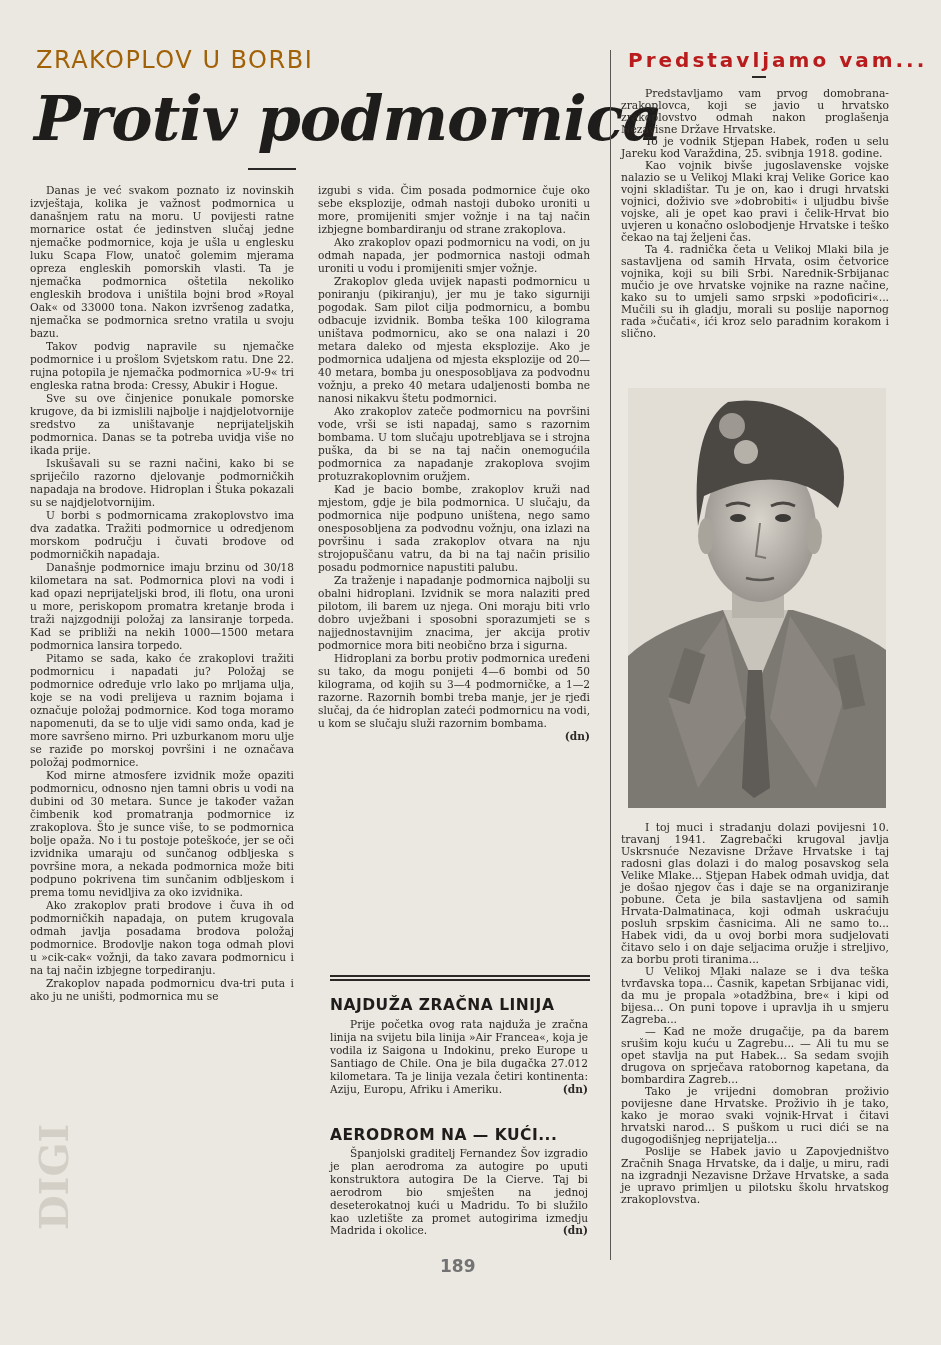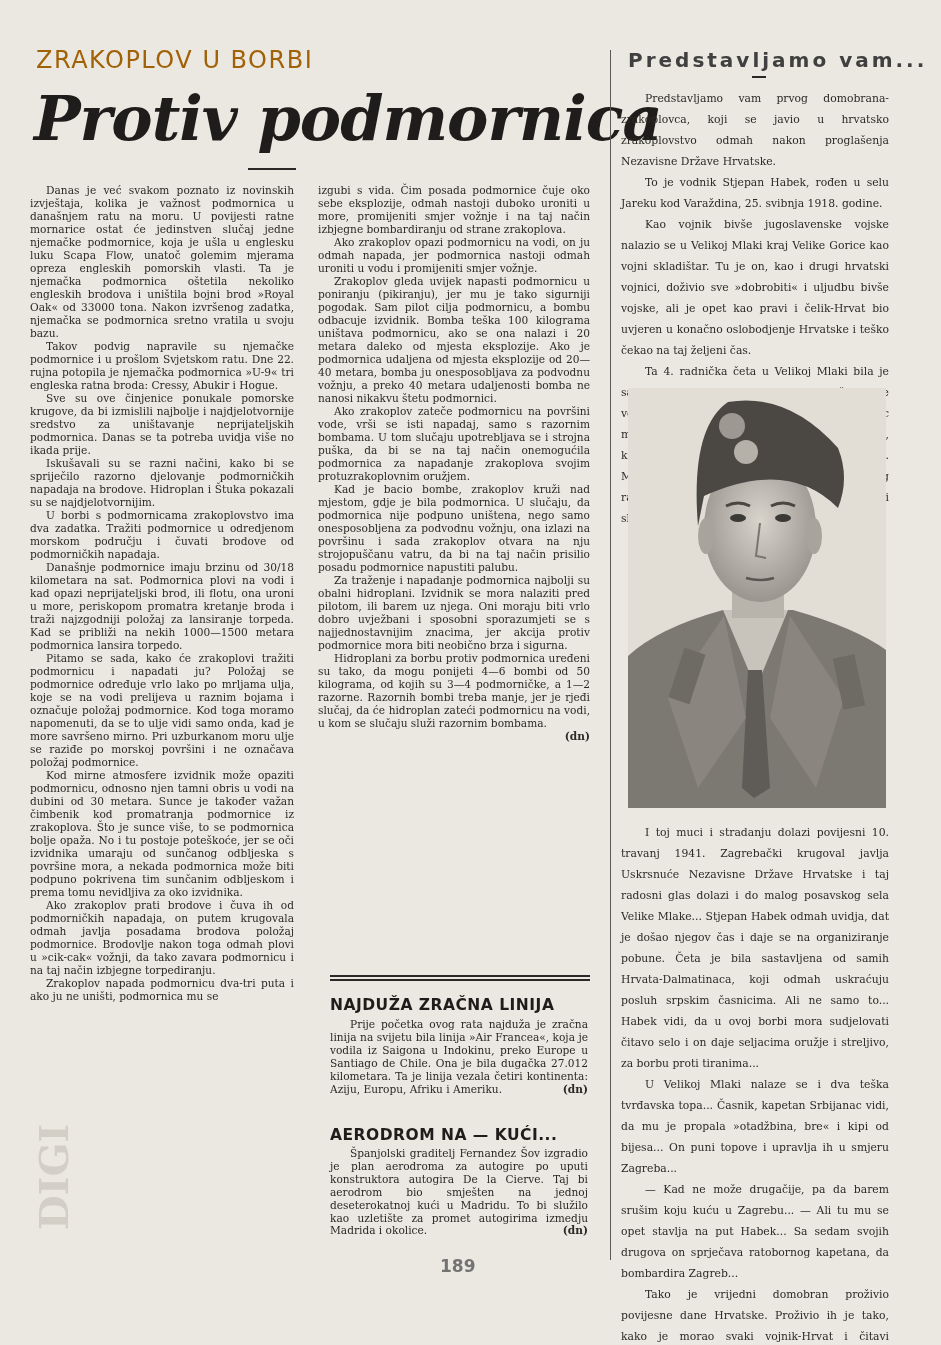--- a/index.html
+++ b/index.html
@@ -21,34 +21,34 @@
       white-space:nowrap;
     }
     .headline-rule { position:absolute; left:248px; top:168px; width:48px; height:2px; background:#2a2826; }
     .col {
       position:absolute; font-size:10.6px; line-height:13px; text-align:justify;
       color:#2c2a27;
     }
     .col p { margin:0; text-indent:16px; }
     .col1 { left:30px; top:184px; width:264px; }
     .col2 { left:318px; top:184px; width:272px; }
-    .col3 { left:621px; top:88px; width:268px; font-size:10.8px; line-height:21px; }
+    .col3 { left:621px; top:88px; width:268px; font-size:10.8px; line-height:12px; }
     .col3 p { text-indent:24px; }
     .sig { display:block; text-align:right; font-weight:bold; }
     .vrule { position:absolute; left:610px; top:50px; width:1px; height:1210px; background:#5a5854; }
     .rule-double { position:absolute; left:330px; top:975px; width:260px; height:6px; border-top:2px solid #2a2826; border-bottom:2px solid #2a2826; box-sizing:border-box; }
     .box-title {
       position:absolute; left:330px; font-family:"DejaVu Sans", sans-serif; font-weight:bold;
       font-size:15.5px; letter-spacing:0.5px; color:#1f1d1b;
     }
     .box-body { position:absolute; left:330px; width:258px; font-size:10.6px; line-height:12.9px; text-align:justify; }
     .box-body p { margin:0; text-indent:20px; }
     .pred-title {
       position:absolute; left:628px; top:48px;
-      font-family:"DejaVu Sans", sans-serif; font-weight:bold; font-size:20px; letter-spacing:3px; color:#404040;
+      font-family:"DejaVu Sans", sans-serif; font-weight:bold; font-size:20px; letter-spacing:3px; color:#b91c1c;
     }
     .pred-rule { position:absolute; left:752px; top:76px; width:14px; height:2px; background:#2a2826; }
     .photo {
       position:absolute; left:628px; top:388px; width:258px; height:420px;
       background:#8e8b86; overflow:hidden;
     }
     .page-num { position:absolute; left:440px; top:1256px; font-family:"DejaVu Sans", sans-serif; font-weight:bold; font-size:17px; color:#737373; }
     .watermark { position:absolute; left:30px; top:1230px; font-family:"DejaVu Serif", serif; font-weight:bold; font-size:40px; color:#d4cfc6; transform:rotate(-90deg); transform-origin:left top; }
   </style>
 </head>

